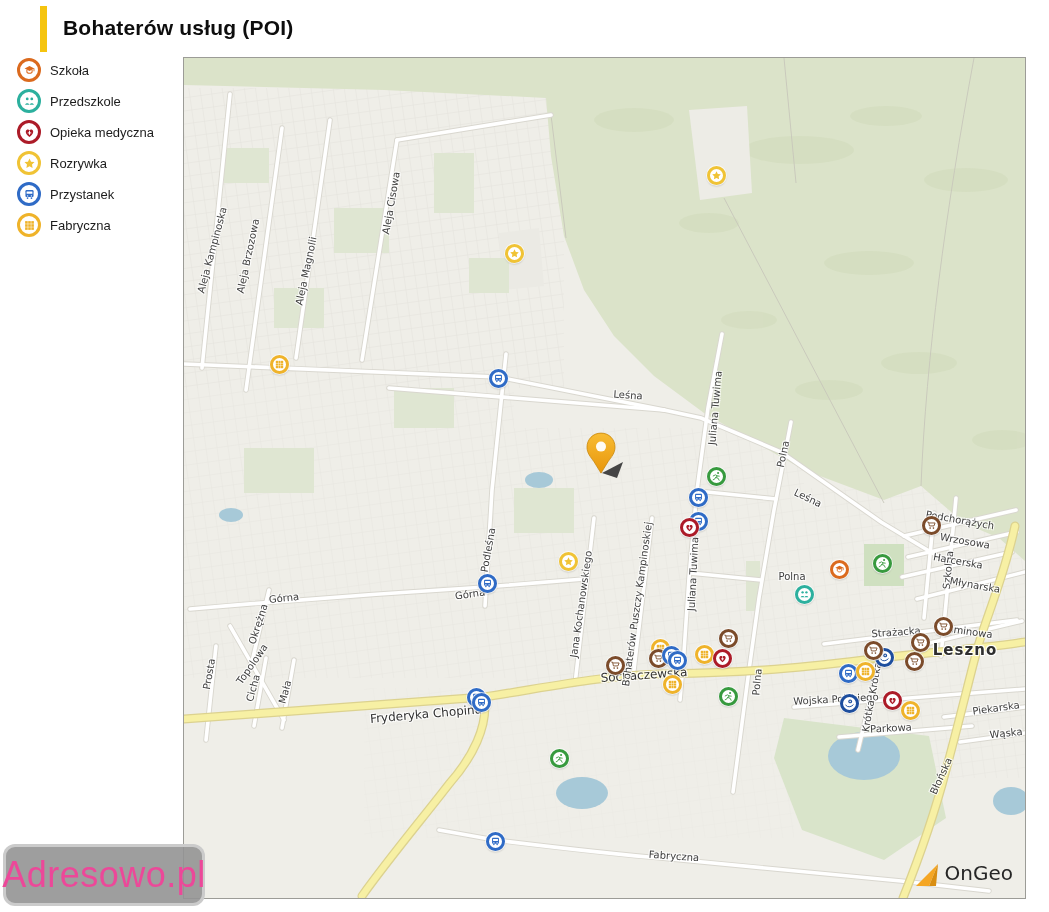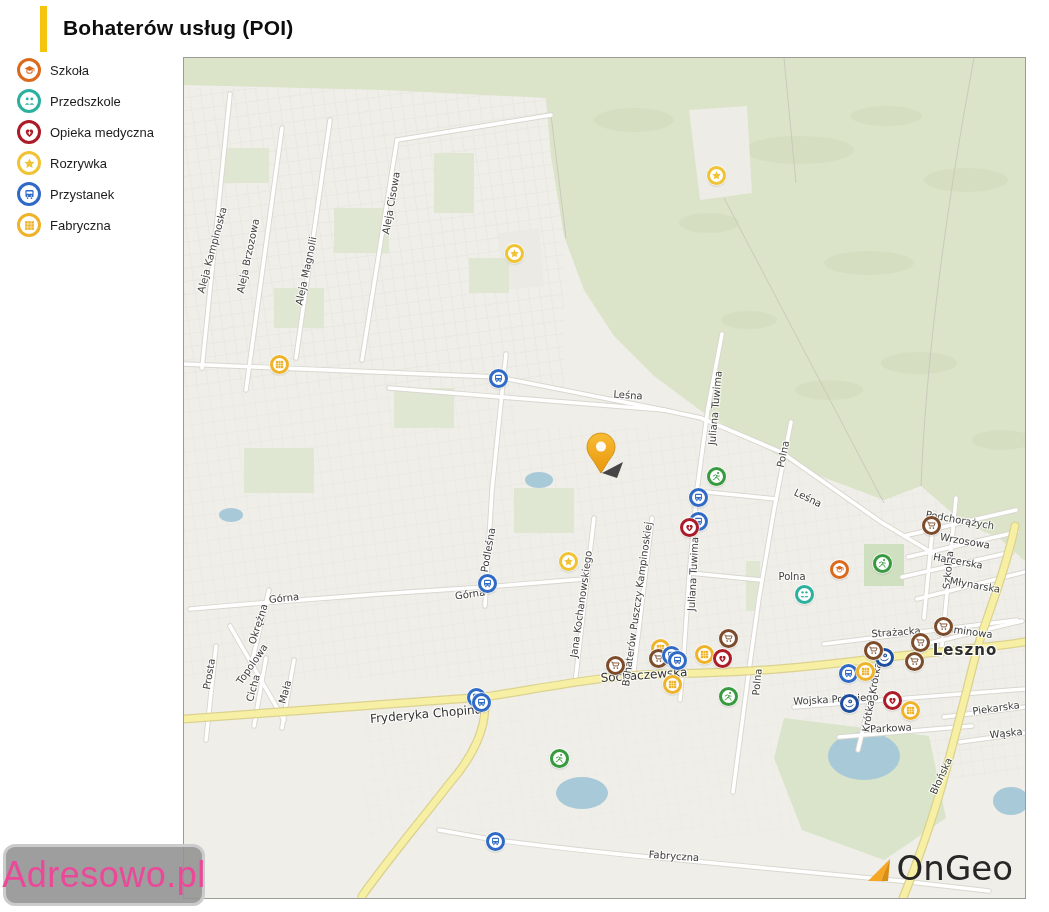--- a/index.html
+++ b/index.html
@@ -34,21 +34,21 @@
   .poi svg{width:11px;height:11px;display:block;}
   .marker{position:absolute;transform:translate(-50%,-94%);}
   
   .scalebar{position:absolute;left:24px;top:816px;}
   
   .watermark{position:absolute;left:3px;top:844px;width:202px;height:62px;background:rgba(148,148,148,.9);
       border:3px solid rgba(206,206,206,.95);border-radius:12px;box-sizing:border-box;
       display:flex;align-items:center;justify-content:center;
       font-size:36px;color:#ec4899;letter-spacing:.5px;}
   .brand{position:absolute;right:12px;bottom:10px;display:flex;align-items:center;gap:3px;}
-  .brand .brand-text{font-family:"DejaVu Sans",sans-serif;font-size:34px;color:#262626;}
+  .brand .brand-text{font-family:"DejaVu Sans",sans-serif;font-size:20px;color:#262626;}
 </style>
 </head>
 <body>
 
 <div class="accent-bar"></div>
 <div class="page-title">Bohaterów usług (POI)</div>
 
 <div class="legend">
     <div class="legend-item">
       <span class="badge" style="color: rgb(219, 106, 30);">

